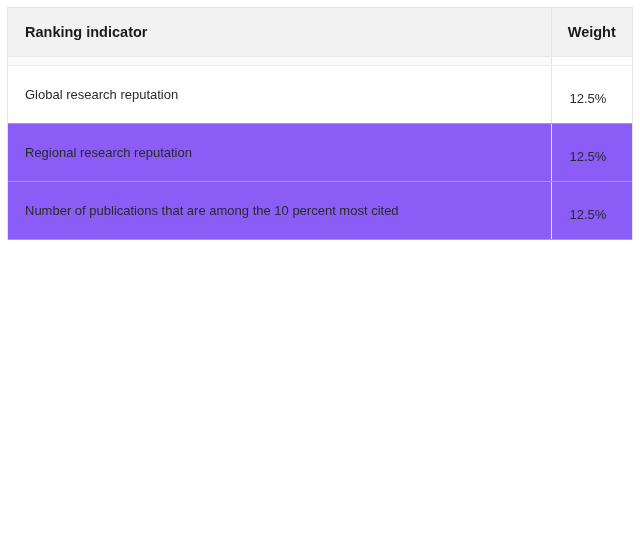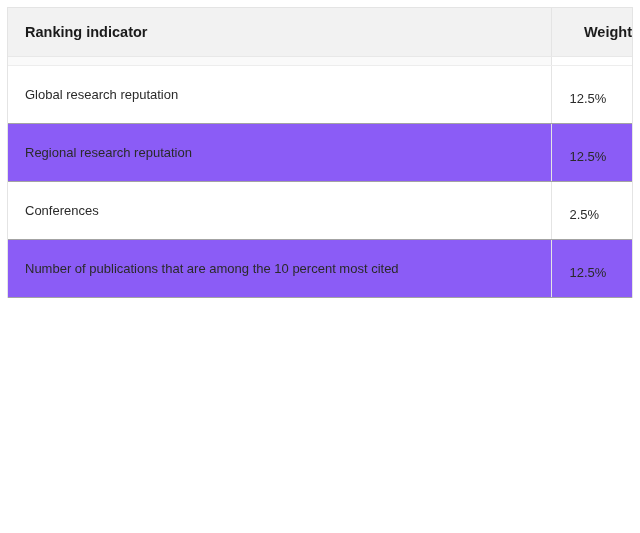--- a/index.html
+++ b/index.html
@@ -52,21 +52,21 @@
     text-align: left;
     height: 48px;
     padding: 0 0 0 17px;
     border-bottom: 1px solid #e8e8e8;
     border-right: 1px solid #e4e4e4;
     vertical-align: middle;
     box-sizing: border-box;
   }
   thead th.th-weight {
     padding: 0;
-    text-align: right;
+    text-align: center;
     border-right: none;
   }
 
   
   tr.divider-row td {
     height: 8px;
     padding: 0;
     background: #fafafa;
     border-bottom: 1px solid #ededed;
     border-right: 1px solid #e4e4e4;
@@ -119,24 +119,20 @@
         </tr>
 
         <tr class="data-row row-odd">
           <td class="cell-indicator">Global research reputation</td>
           <td class="cell-weight">12.5%</td>
         </tr>
         <tr class="data-row row-even">
           <td class="cell-indicator">Regional research reputation</td>
           <td class="cell-weight">12.5%</td>
         </tr>
-        <tr class="data-row row-odd">
-          <td class="cell-indicator">Conferences</td>
-          <td class="cell-weight">2.5%</td>
-        </tr>
         <tr class="data-row row-even">
           <td class="cell-indicator">Number of publications that are among the 10 percent most cited</td>
           <td class="cell-weight">12.5%</td>
         </tr>
       </tbody>
     </table>
   </div>
 </div>
 
 </body></html>

